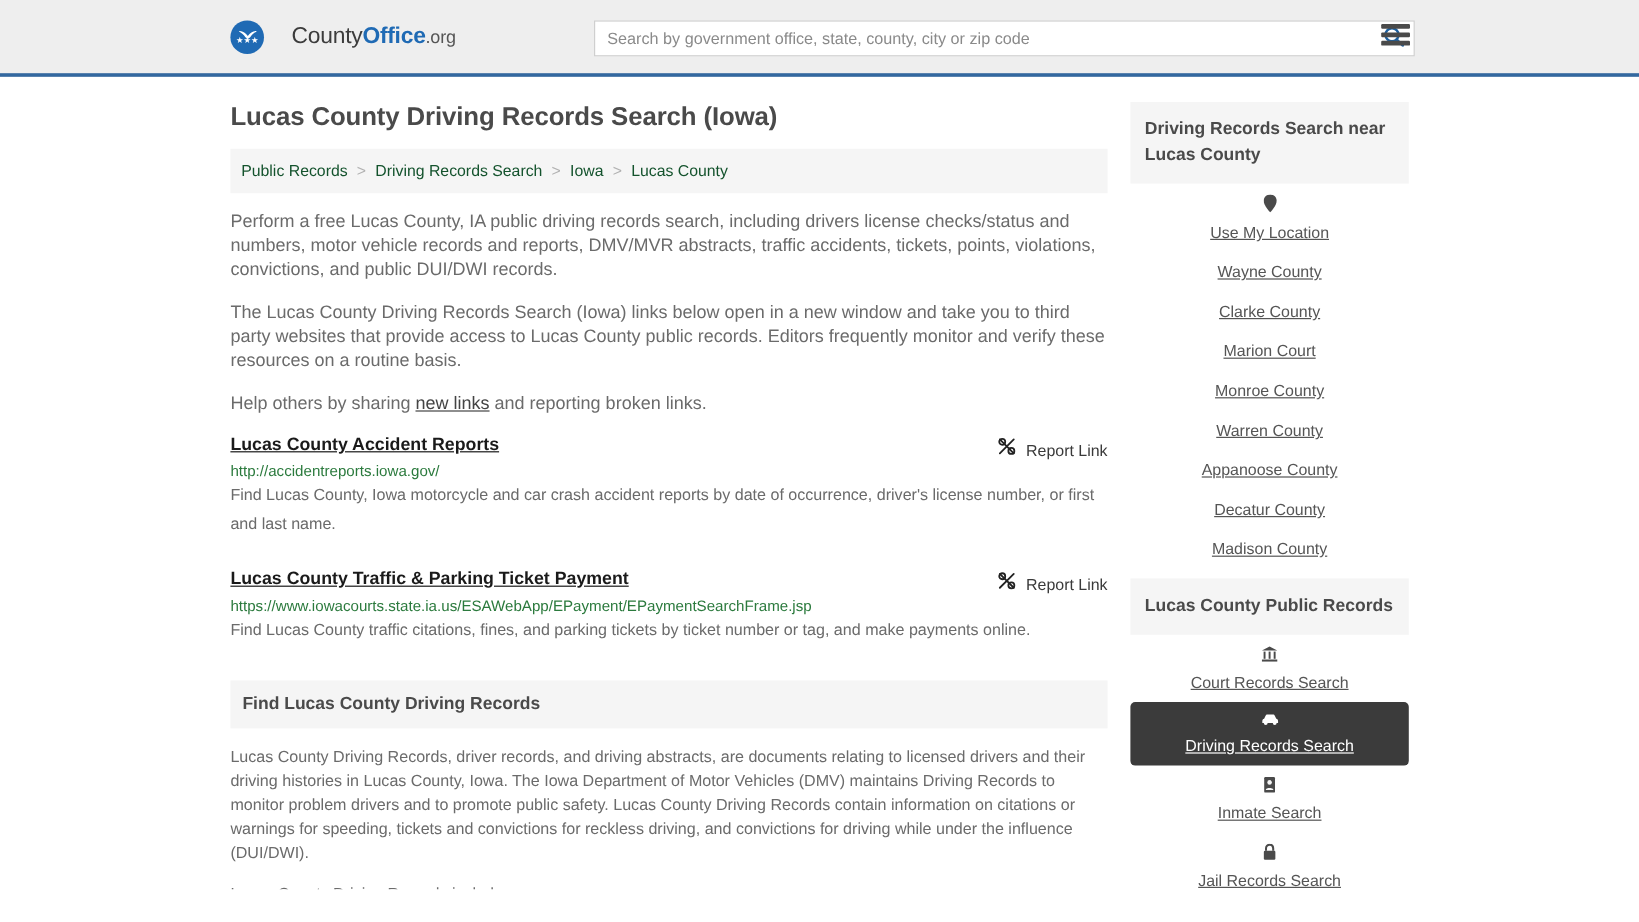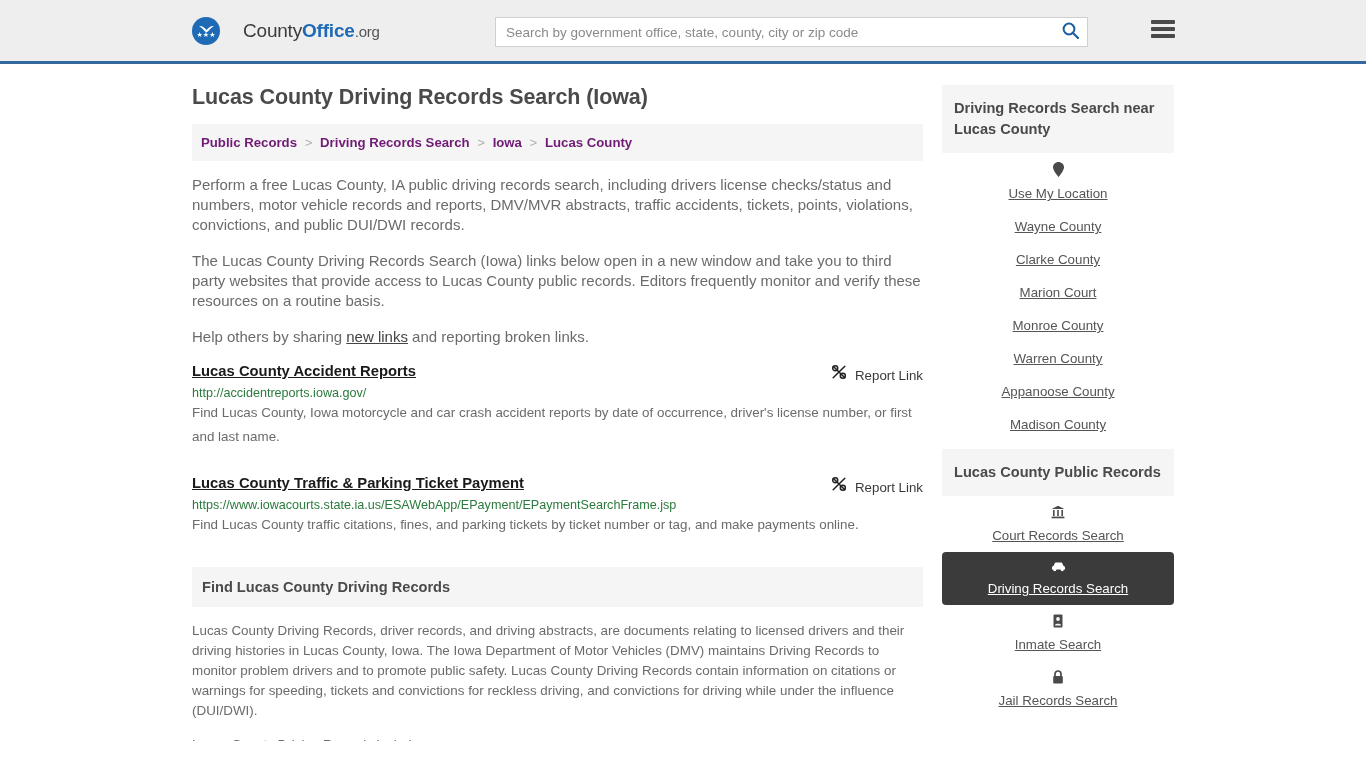--- a/index.html
+++ b/index.html
@@ -46,21 +46,21 @@
   }
   .logo-text {
     font-size: 19px; letter-spacing: -0.2px;
     color: #3c3c3c; font-weight: 400;
   }
   .logo-text .bold { font-weight: 700; color: #1f6ab4; }
   .logo-text .org { color: #555; font-size: 15px; }
 
   .search-box {
     position: absolute; left: 495px; top: 17px;
-    width: 593px; height: 30px;
+    width: 684px; height: 30px;
     background: #ffffff;
     border: 1px solid #cfcfcf;
     display: flex; align-items: center;
   }
   .search-input {
     flex: 1; height: 100%;
     border: none; outline: none;
     background: transparent;
     font-family: "Liberation Sans", sans-serif;
     font-size: 13.5px;
@@ -102,21 +102,21 @@
   }
 
   .breadcrumb {
     background: #f5f5f5;
     padding: 11px 9px;
     font-size: 13.2px;
     color: #6f6f6f;
     margin-bottom: 14px;
   }
   .breadcrumb a {
-    color: #701a75; text-decoration: none; font-weight: bold;
+    color: #14532d; text-decoration: none;
   }
   .breadcrumb .sep { color: #b0b0b0; margin: 0 4px; }
 
   p.body-text {
     font-size: 15px;
     line-height: 20px;
     color: #6b6b6b;
     margin: 0 0 16px 0;
   }
   p.body-text a { color: #444; text-decoration: underline; }
@@ -323,20 +323,23 @@
         <li>
           <a href="#">Monroe County</a>
         </li>
         <li>
           <a href="#">Warren County</a>
         </li>
         <li>
           <a href="#">Appanoose County</a>
         </li>
         <li>
+          <a href="#">Decatur County</a>
+        </li>
+        <li>
           <a href="#">Madison County</a>
         </li>
       </ul>
 
       <div class="panel-gap"></div>
 
       <div class="panel-head">Lucas County Public Records</div>
       <ul class="panel-list">
         <li>
           <span class="ico">

